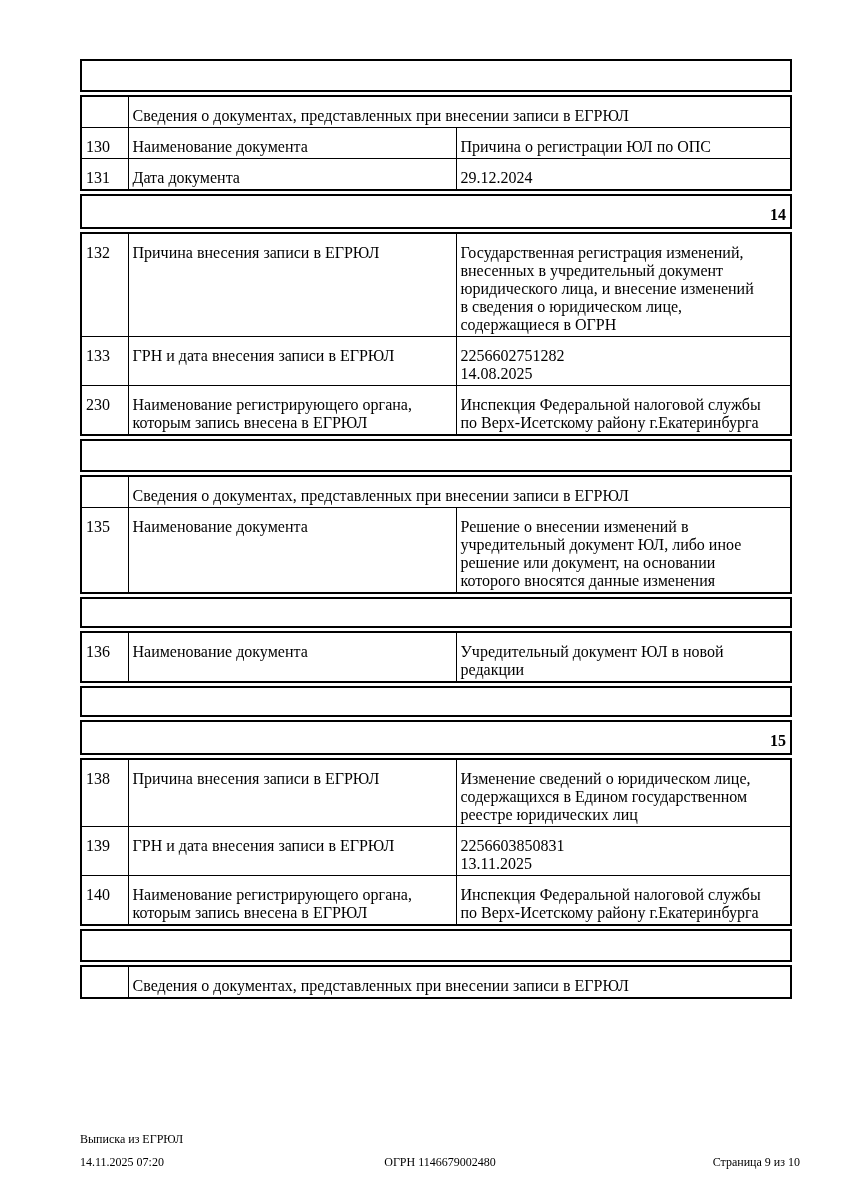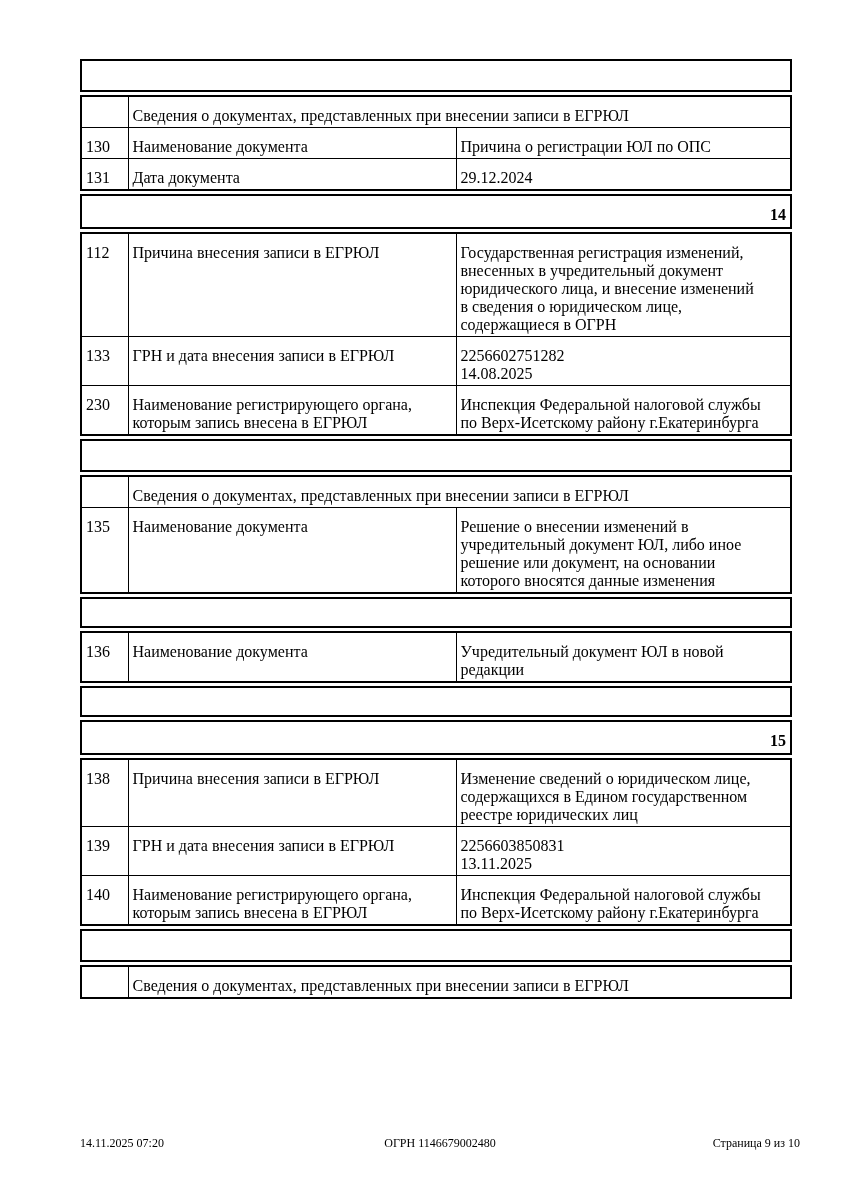--- a/index.html
+++ b/index.html
@@ -57,21 +57,21 @@
   .footer {
     position: absolute;
     left: 80px;
     top: 1133px;
     width: 720px;
     font-size: 12px;
     line-height: 13px;
   }
   .footer .row2 {
     position: relative;
-    margin-top: 4px;
+    margin-top: 10px;
   }
   .footer .center {
     position: absolute;
     left: 0;
     right: 0;
     text-align: center;
   }
   .footer .right {
     position: absolute;
     right: 0;
@@ -131,21 +131,21 @@
     </table>
 
   <table class="blk">
     <colgroup>
         <col style="width:47px">
         <col style="width:328px">
         <col style="width:335px">
       </colgroup>
     <tbody>
         <tr>
-      <td class="num">112</td>
+      <td class="num">132</td>
       <td>Причина внесения записи в ЕГРЮЛ</td>
       <td class="value">Государственная регистрация изменений,
 внесенных в учредительный документ
 юридического лица, и внесение изменений
 в сведения о юридическом лице,
 содержащиеся в ОГРН</td>
     </tr>
     <tr>
       <td class="num">133</td>
       <td>ГРН и дата внесения записи в ЕГРЮЛ</td>
@@ -293,18 +293,19 @@
         <tr>
       <td class="num"></td>
       <td class="hdr">Сведения о документах, представленных при внесении записи в ЕГРЮЛ</td>
     </tr>
   </tbody>
     </table>
 
 </div>
 
 <div class="footer">
+  <div>Выписка из ЕГРЮЛ</div>
   <div class="row2">
     <span>14.11.2025 07:20</span>
     <span class="center">ОГРН 1146679002480</span>
     <span class="right">Страница 9 из 10</span>
   </div>
 </div>
 
 </body></html>

